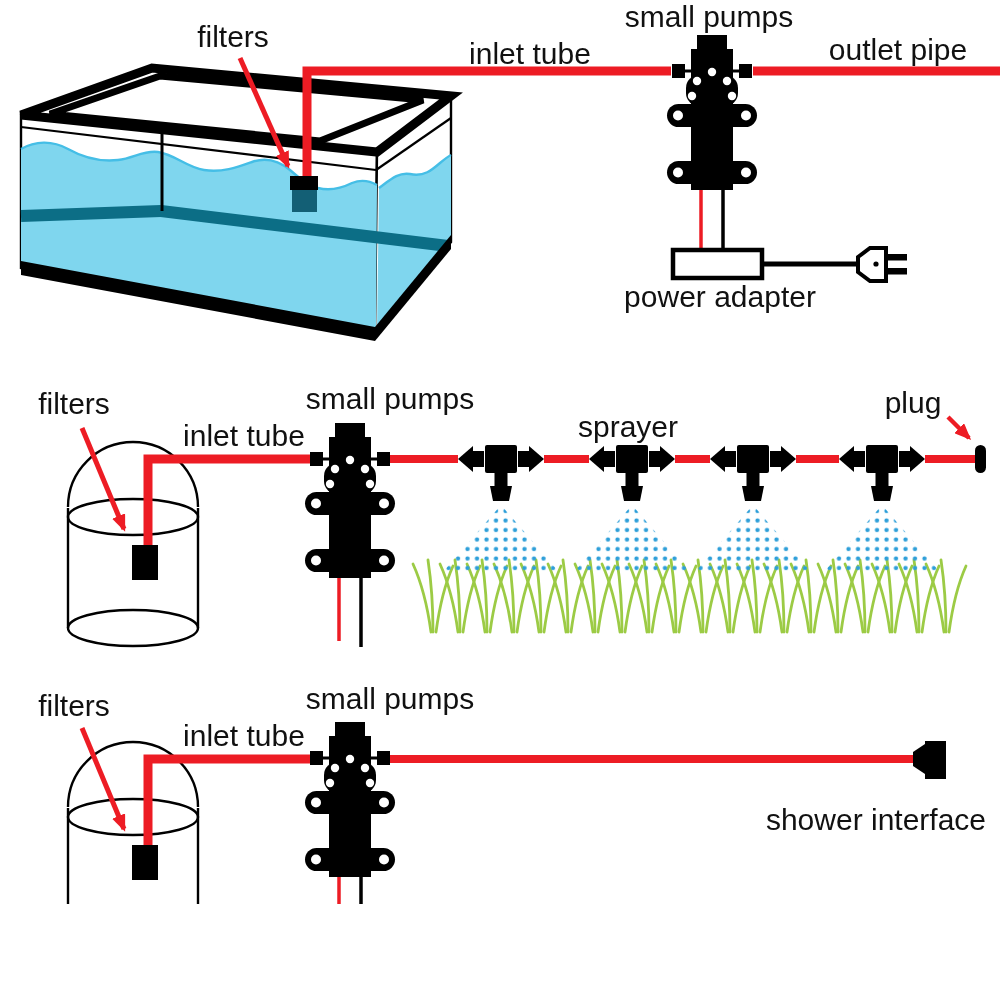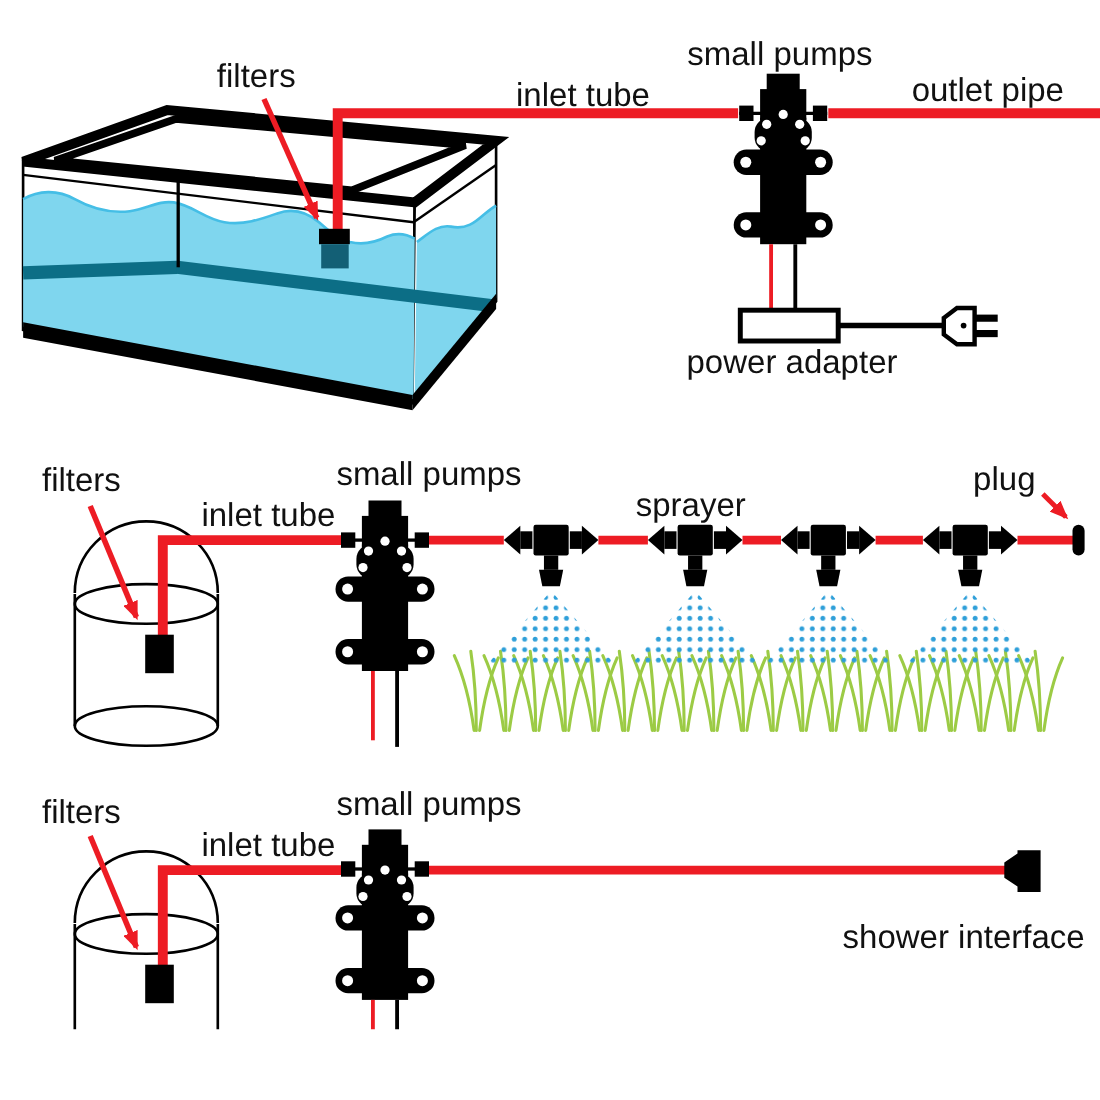--- a/index.html
+++ b/index.html
@@ -1,16 +1,16 @@
 <!DOCTYPE html>
 <html><head>
 <meta charset="utf-8">
 <style>
   html,body{margin:0;padding:0;background:#fff;}
-  #stage{position:relative;width:1000px;height:904px;background:#ffffff;overflow:hidden;margin-top:32px;}
+  #stage{position:relative;width:1000px;height:904px;background:#ffffff;overflow:hidden;}
   svg{font-family:"Liberation Sans", sans-serif;}
   text{fill:#111;font-size:30px;}
   .outline{fill:none;stroke:#000;stroke-width:2.4;}
 </style>
 </head>
 <body>
 
 <div id="stage">
 <svg width="1000" height="1000" viewBox="0 0 1000 1000">
   <defs>

